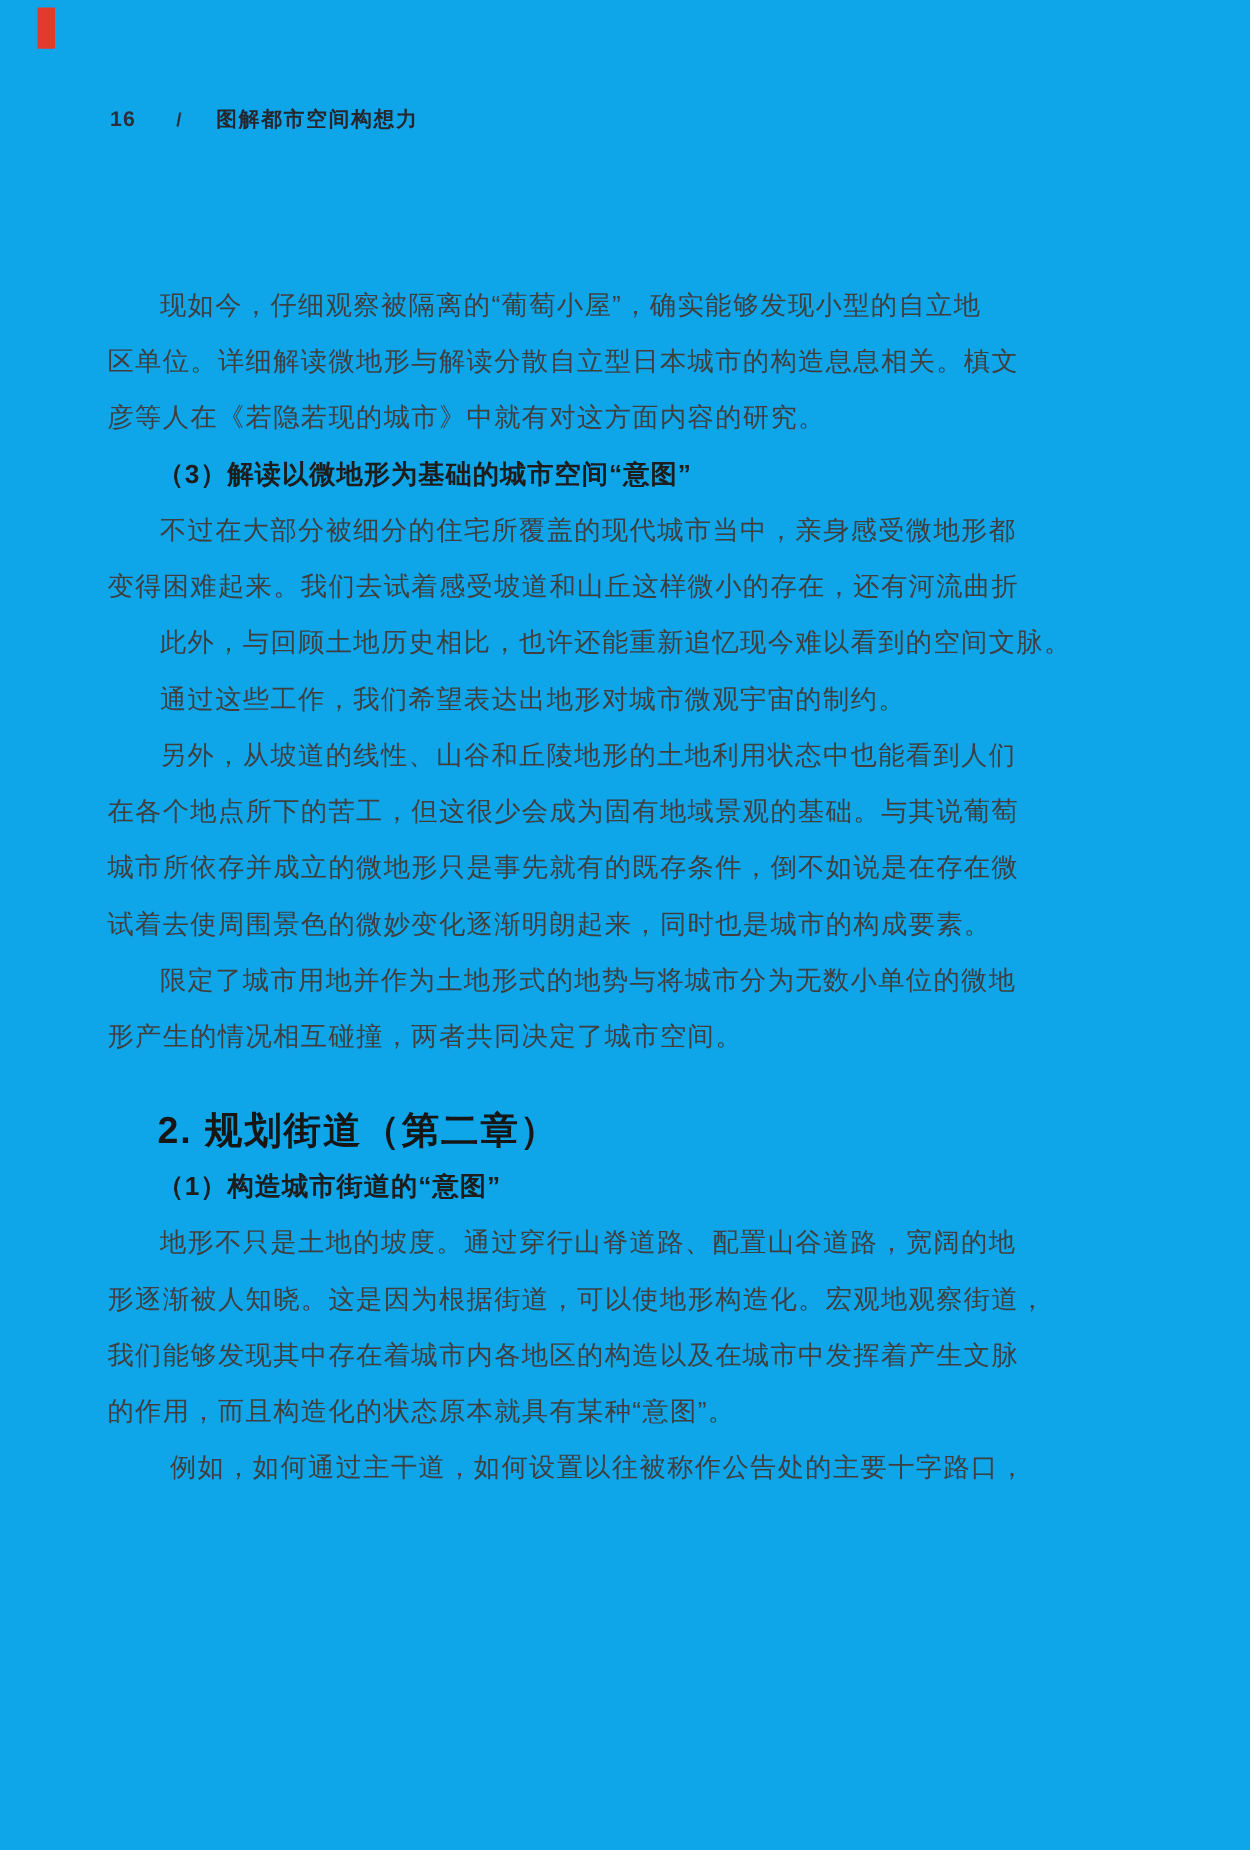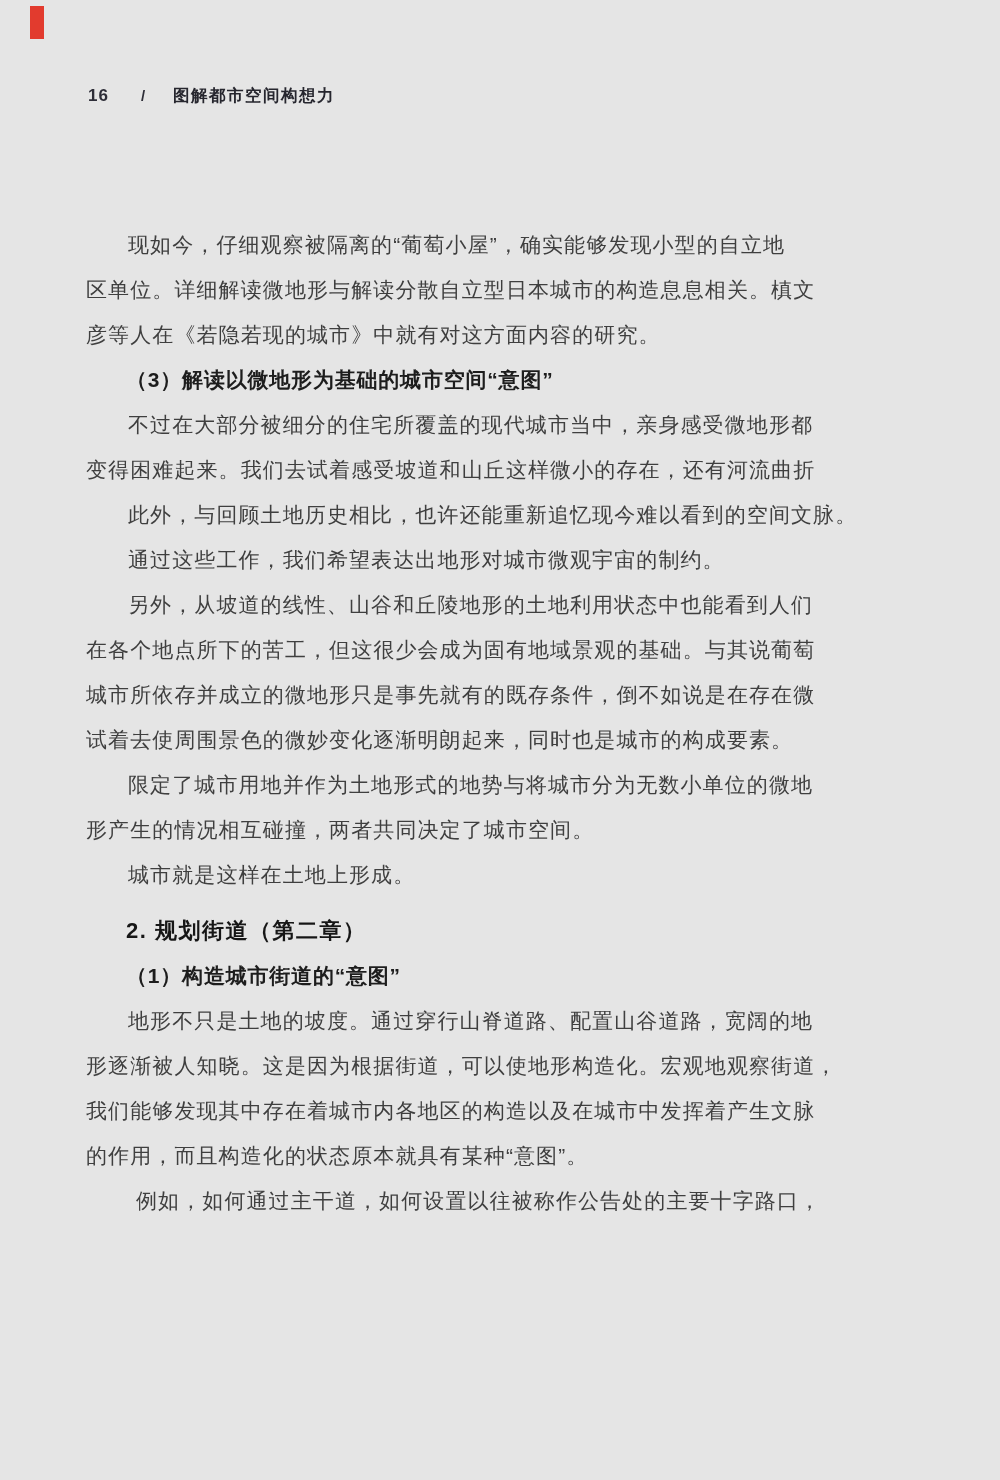--- a/index.html
+++ b/index.html
@@ -1,39 +1,39 @@
 <!DOCTYPE html>
 <html><head>
 <meta charset="utf-8">
 <style>
   html,body{margin:0;padding:0;background:#ffffff;}
   .page{
-    position:relative;width:1000px;height:1480px;background:#e5e5e5;
+    position:relative;width:1000px;height:1480px;background:#0ea5e9;
     font-family:"Liberation Sans",sans-serif;overflow:hidden;
   }
   .red-mark{position:absolute;left:30px;top:6px;width:14px;height:33px;background:#e23b2e;}
   .header{
     position:absolute;left:88px;top:85px;display:flex;align-items:baseline;
     font-weight:bold;color:#2e2e38;
   }
   .pnum{font-size:17px;letter-spacing:1px;}
   .sep{margin:0 28px 0 32px;font-size:15px;}
   .btitle{font-size:16.5px;letter-spacing:1.5px;color:#26262e;}
   .content{position:absolute;left:86px;top:222px;width:780px;color:#3f3f3f;}
   .line{
     height:45px;line-height:45px;font-size:21px;letter-spacing:1.1px;
     white-space:nowrap;
   }
   .indent{padding-left:42px;}
   .indent-deep{padding-left:50px;}
   .h4{font-weight:bold;color:#1d1d1d;padding-left:40px;letter-spacing:0.8px;}
   .h3{font-weight:bold;color:#1d1d1d;padding-left:40px;letter-spacing:0.8px;}
   .h2{
-    font-weight:bold;color:#161616;font-size:22px;padding-left:40px;
-    margin-top:11px;letter-spacing:1.5px;
+    font-weight:bold;color:#161616;font-size:30px;padding-left:40px;
+    margin-top:30px;letter-spacing:1.5px;
   }
 </style>
 </head>
 <body>
 
 <div class="page">
   <div class="red-mark" style="background: rgb(226, 59, 46);"></div>
 
   <div class="header">
     <span class="pnum">16</span>
@@ -49,21 +49,20 @@
     <div class="line indent">不过在大部分被细分的住宅所覆盖的现代城市当中，亲身感受微地形都</div>
     <div class="line">变得困难起来。我们去试着感受坡道和山丘这样微小的存在，还有河流曲折</div>
     <div class="line indent">此外，与回顾土地历史相比，也许还能重新追忆现今难以看到的空间文脉。</div>
     <div class="line indent">通过这些工作，我们希望表达出地形对城市微观宇宙的制约。</div>
     <div class="line indent">另外，从坡道的线性、山谷和丘陵地形的土地利用状态中也能看到人们</div>
     <div class="line">在各个地点所下的苦工，但这很少会成为固有地域景观的基础。与其说葡萄</div>
     <div class="line">城市所依存并成立的微地形只是事先就有的既存条件，倒不如说是在存在微</div>
     <div class="line">试着去使周围景色的微妙变化逐渐明朗起来，同时也是城市的构成要素。</div>
     <div class="line indent">限定了城市用地并作为土地形式的地势与将城市分为无数小单位的微地</div>
     <div class="line">形产生的情况相互碰撞，两者共同决定了城市空间。</div>
-    <div class="line indent">城市就是这样在土地上形成。</div>
     <div class="line h2">2. 规划街道（第二章）</div>
     <div class="line h3">（1）构造城市街道的“意图”</div>
     <div class="line indent">地形不只是土地的坡度。通过穿行山脊道路、配置山谷道路，宽阔的地</div>
     <div class="line">形逐渐被人知晓。这是因为根据街道，可以使地形构造化。宏观地观察街道，</div>
     <div class="line">我们能够发现其中存在着城市内各地区的构造以及在城市中发挥着产生文脉</div>
     <div class="line">的作用，而且构造化的状态原本就具有某种“意图”。</div>
     <div class="line indent-deep">例如，如何通过主干道，如何设置以往被称作公告处的主要十字路口，</div>
   </div>
 </div>
 

